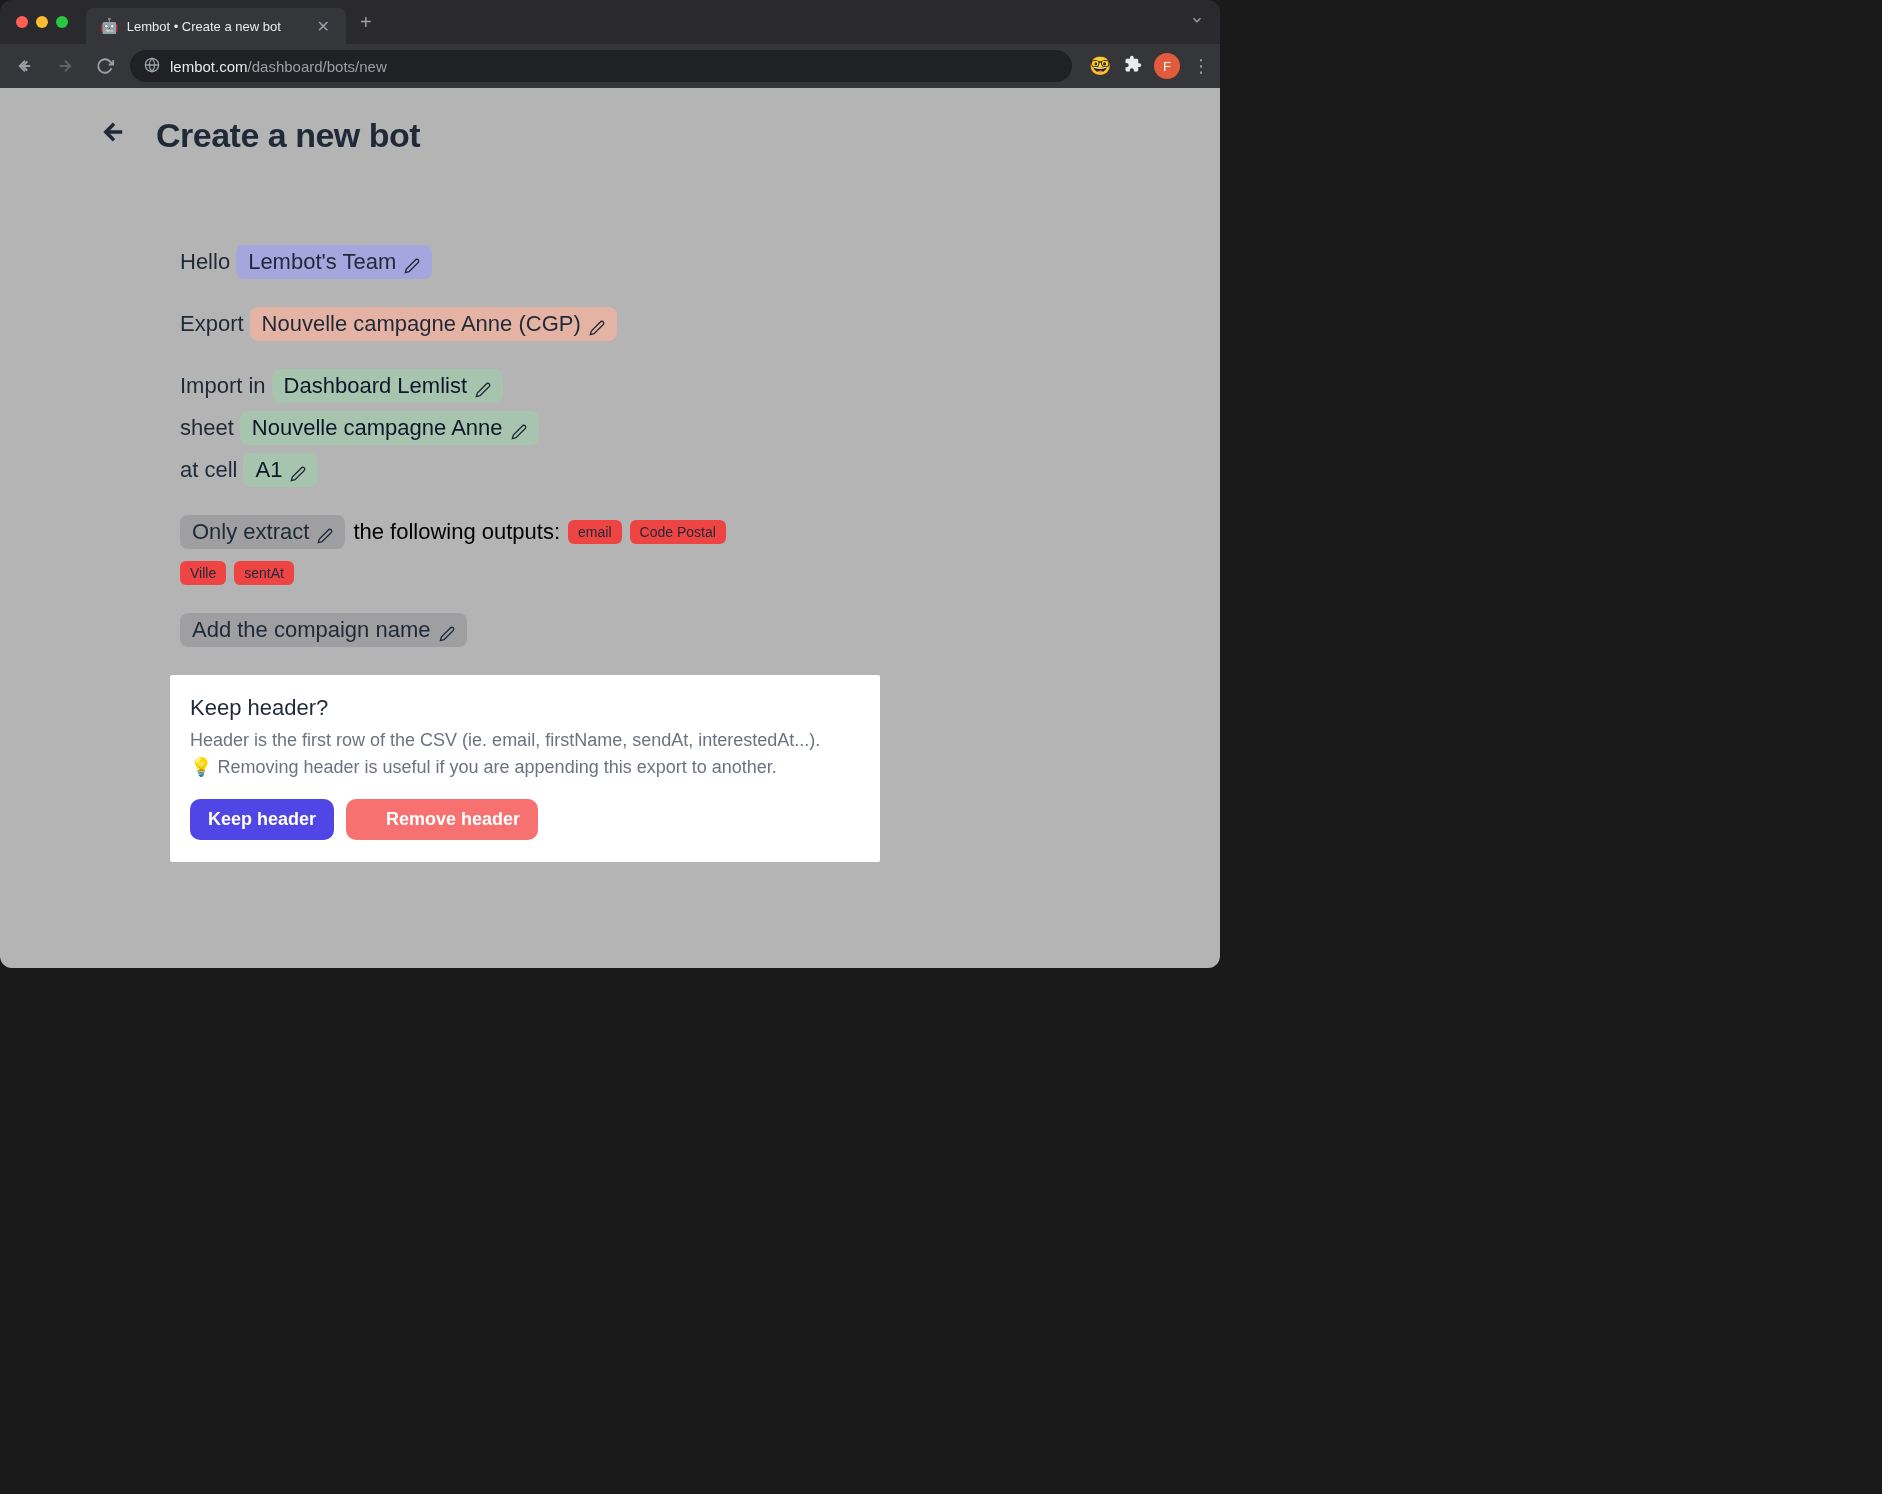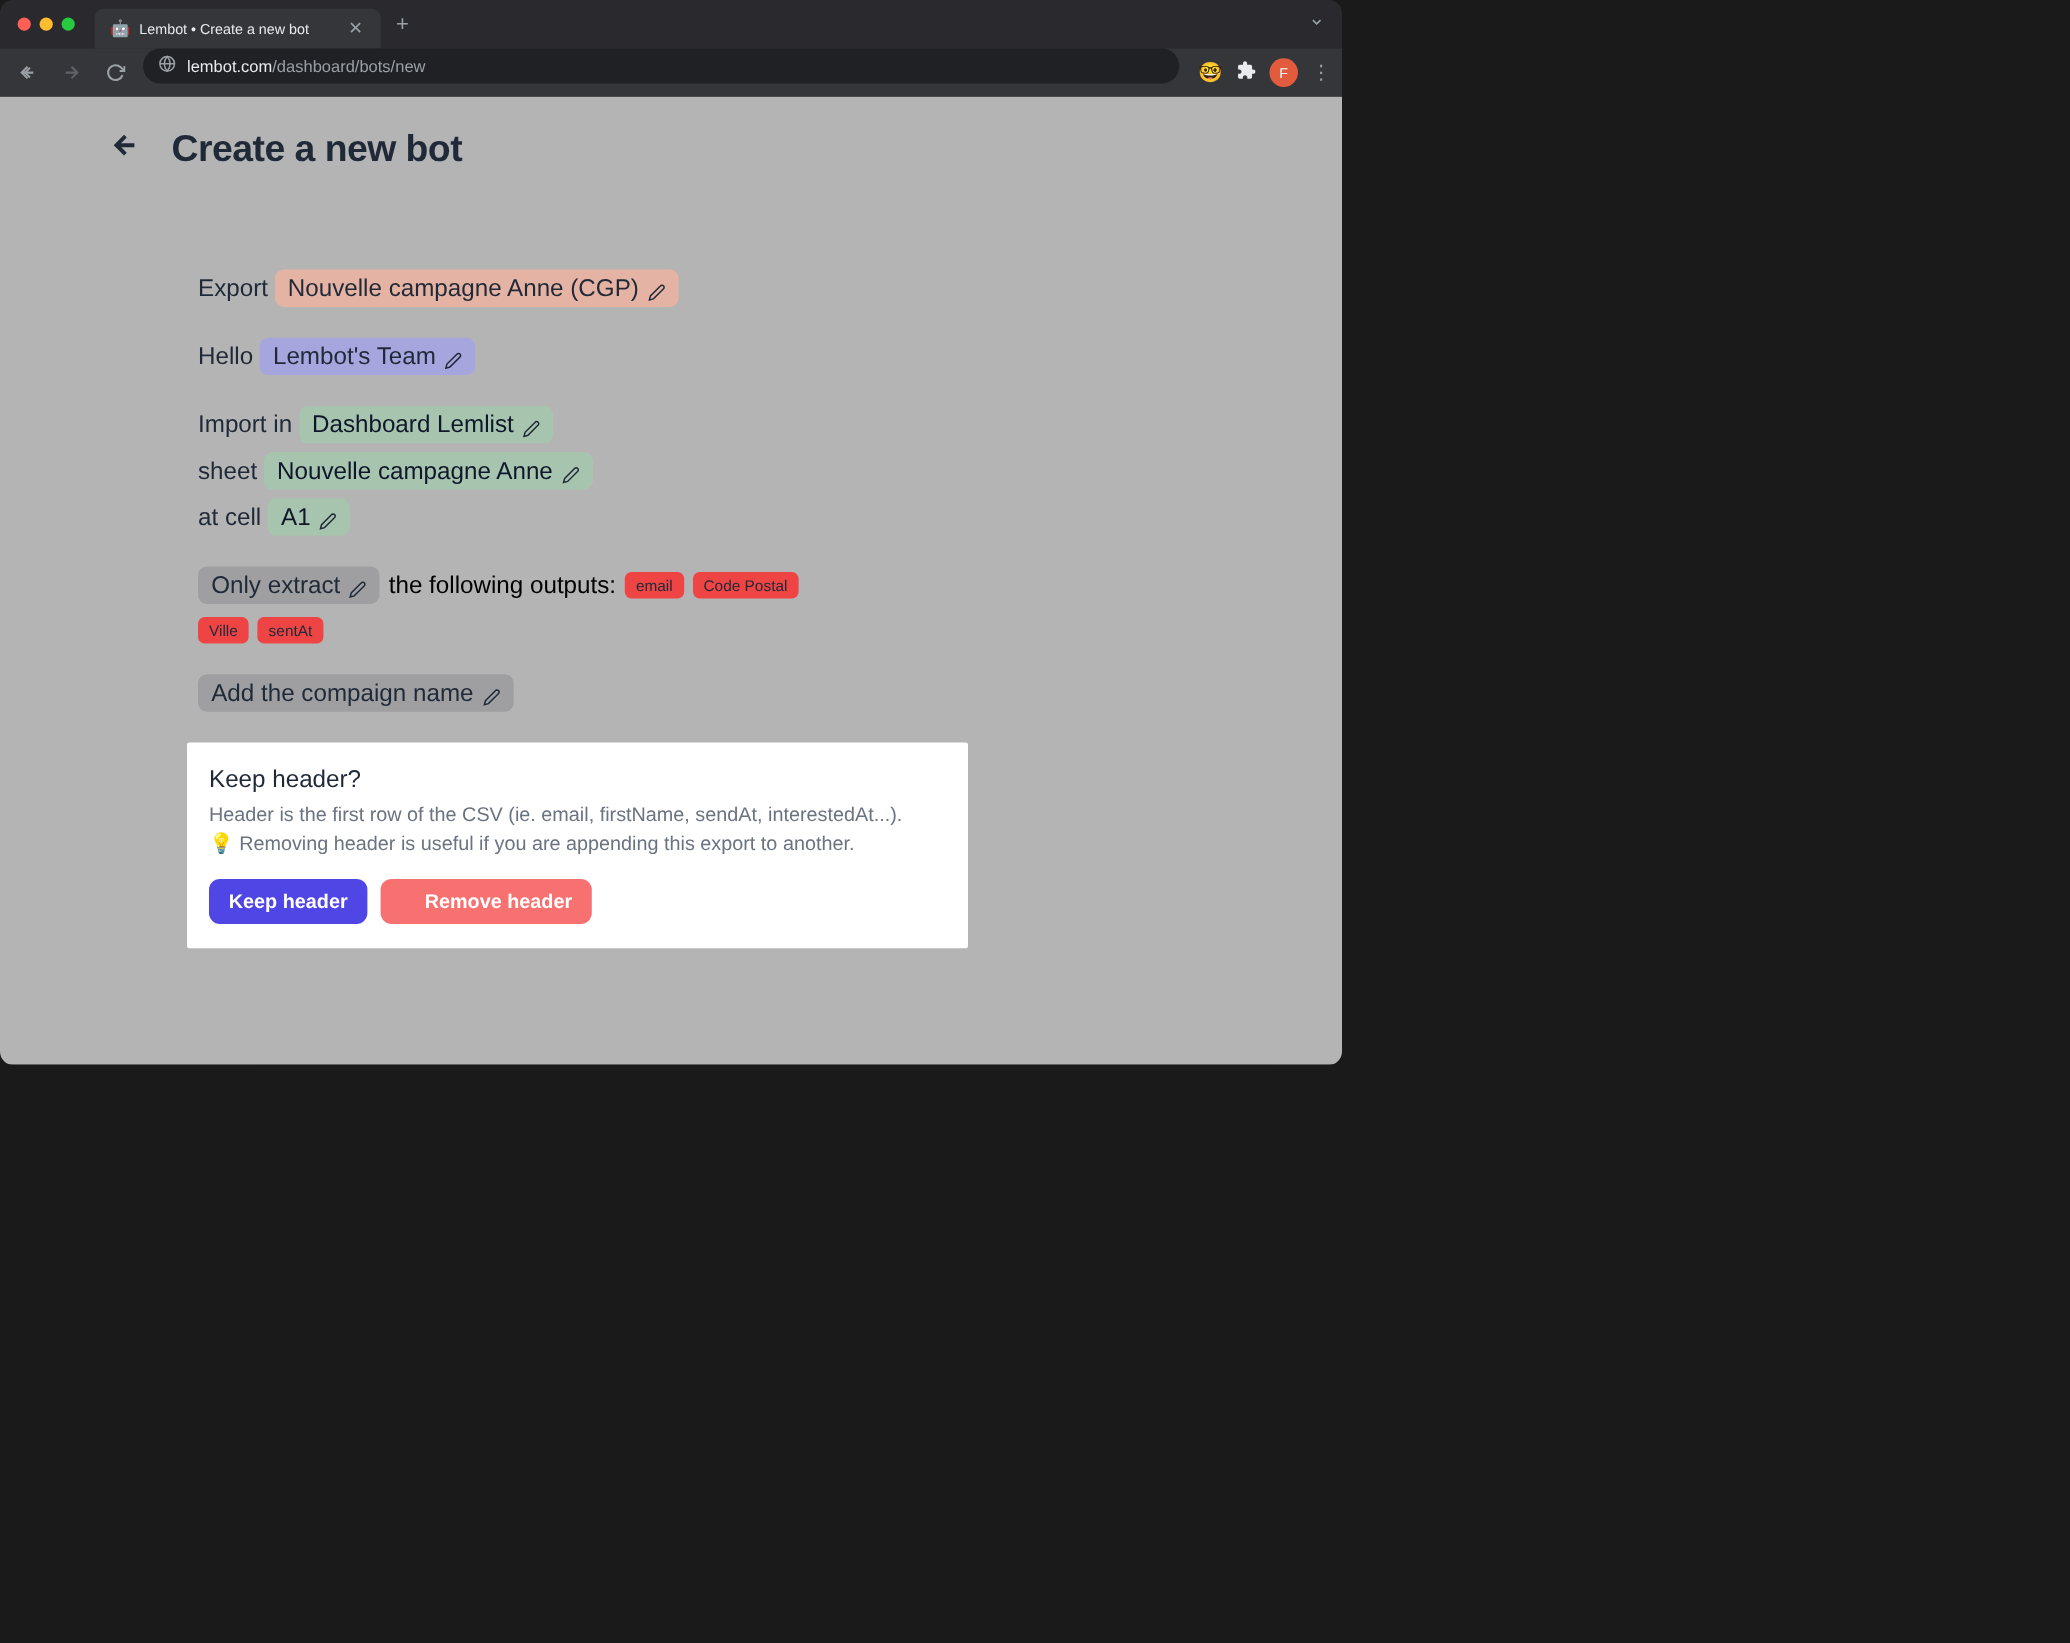--- a/index.html
+++ b/index.html
@@ -14,21 +14,21 @@
     .tl-yellow { background: #febc2e; }
     .tl-green { background: #28c840; }
     .tab { background: #35363a; height: 36px; border-radius: 8px 8px 0 0; display: flex; align-items: center; padding: 0 14px; gap: 8px; margin-top: 8px; min-width: 260px; }
     .tab-favicon { font-size: 15px; }
     .tab-title { color: #e8eaed; font-size: 13px; flex: 1; }
     .tab-close { color: #9aa0a6; font-size: 16px; cursor: pointer; padding: 0 2px; }
     .new-tab { color: #9aa0a6; font-size: 20px; margin-left: 14px; cursor: pointer; }
     .titlebar-spacer { flex: 1; }
     .caret-down { color: #9aa0a6; }
     
-    .nav-bar { height: 44px; background: #35363a; display: flex; padding: 0 10px; gap: 10px; }
+    .nav-bar { height: 44px; background: #35363a; display: flex; align-items: center; padding: 0 10px; gap: 10px; }
     .nav-icon { color: #9aa0a6; font-size: 18px; padding: 6px; cursor: pointer; display: flex; align-items: center; }
     .nav-icon.disabled { color: #5f6368; }
     .url-bar { flex: 1; background: #202124; border-radius: 20px; height: 32px; display: flex; align-items: center; padding: 0 14px; gap: 10px; }
     .url-globe { color: #9aa0a6; font-size: 15px; }
     .url-text { color: #9aa0a6; font-size: 15px; }
     .url-text .domain { color: #e8eaed; }
     .nav-right { display: flex; align-items: center; gap: 12px; margin-left: 8px; }
     .ext-icon { font-size: 18px; }
     .puzzle-icon { color: #e8eaed; font-size: 16px; }
     .avatar { width: 26px; height: 26px; border-radius: 50%; background: #e25b3c; color: #fff; display: flex; align-items: center; justify-content: center; font-size: 13px; font-weight: 500; }
@@ -148,33 +148,33 @@
             <line x1="19" y1="12" x2="5" y2="12"></line>
             <polyline points="12 19 5 12 12 5"></polyline>
           </svg>
       </span>
       <h1 class="page-title">Create a new bot</h1>
     </div>
 
     <div class="content">
 
       <div class="line">
+        <span class="line-text">Hello</span>
+        <span class="pill pill-purple">
+          <span>Lembot's Team</span>
+          <span class="pencil"><svg viewBox="0 0 24 24" fill="none" stroke="#1f2937" stroke-width="2">
+                <path d="M17 3a2.85 2.85 0 1 1 4 4L7.5 20.5 2 22l1.5-5.5L17 3z"></path>
+              </svg></span>
+        </span>
+      </div>
+
+      <div class="line">
         <span class="line-text">Export</span>
         <span class="pill pill-salmon">
           <span>Nouvelle campagne Anne (CGP)</span>
-          <span class="pencil"><svg viewBox="0 0 24 24" fill="none" stroke="#1f2937" stroke-width="2">
-                <path d="M17 3a2.85 2.85 0 1 1 4 4L7.5 20.5 2 22l1.5-5.5L17 3z"></path>
-              </svg></span>
-        </span>
-      </div>
-
-      <div class="line">
-        <span class="line-text">Hello</span>
-        <span class="pill pill-purple">
-          <span>Lembot's Team</span>
           <span class="pencil"><svg viewBox="0 0 24 24" fill="none" stroke="#1f2937" stroke-width="2">
                 <path d="M17 3a2.85 2.85 0 1 1 4 4L7.5 20.5 2 22l1.5-5.5L17 3z"></path>
               </svg></span>
         </span>
       </div>
 
       <div class="line tight">
         <span class="line-text">Import in</span>
         <span class="pill pill-green">
           <span>Dashboard Lemlist</span>

